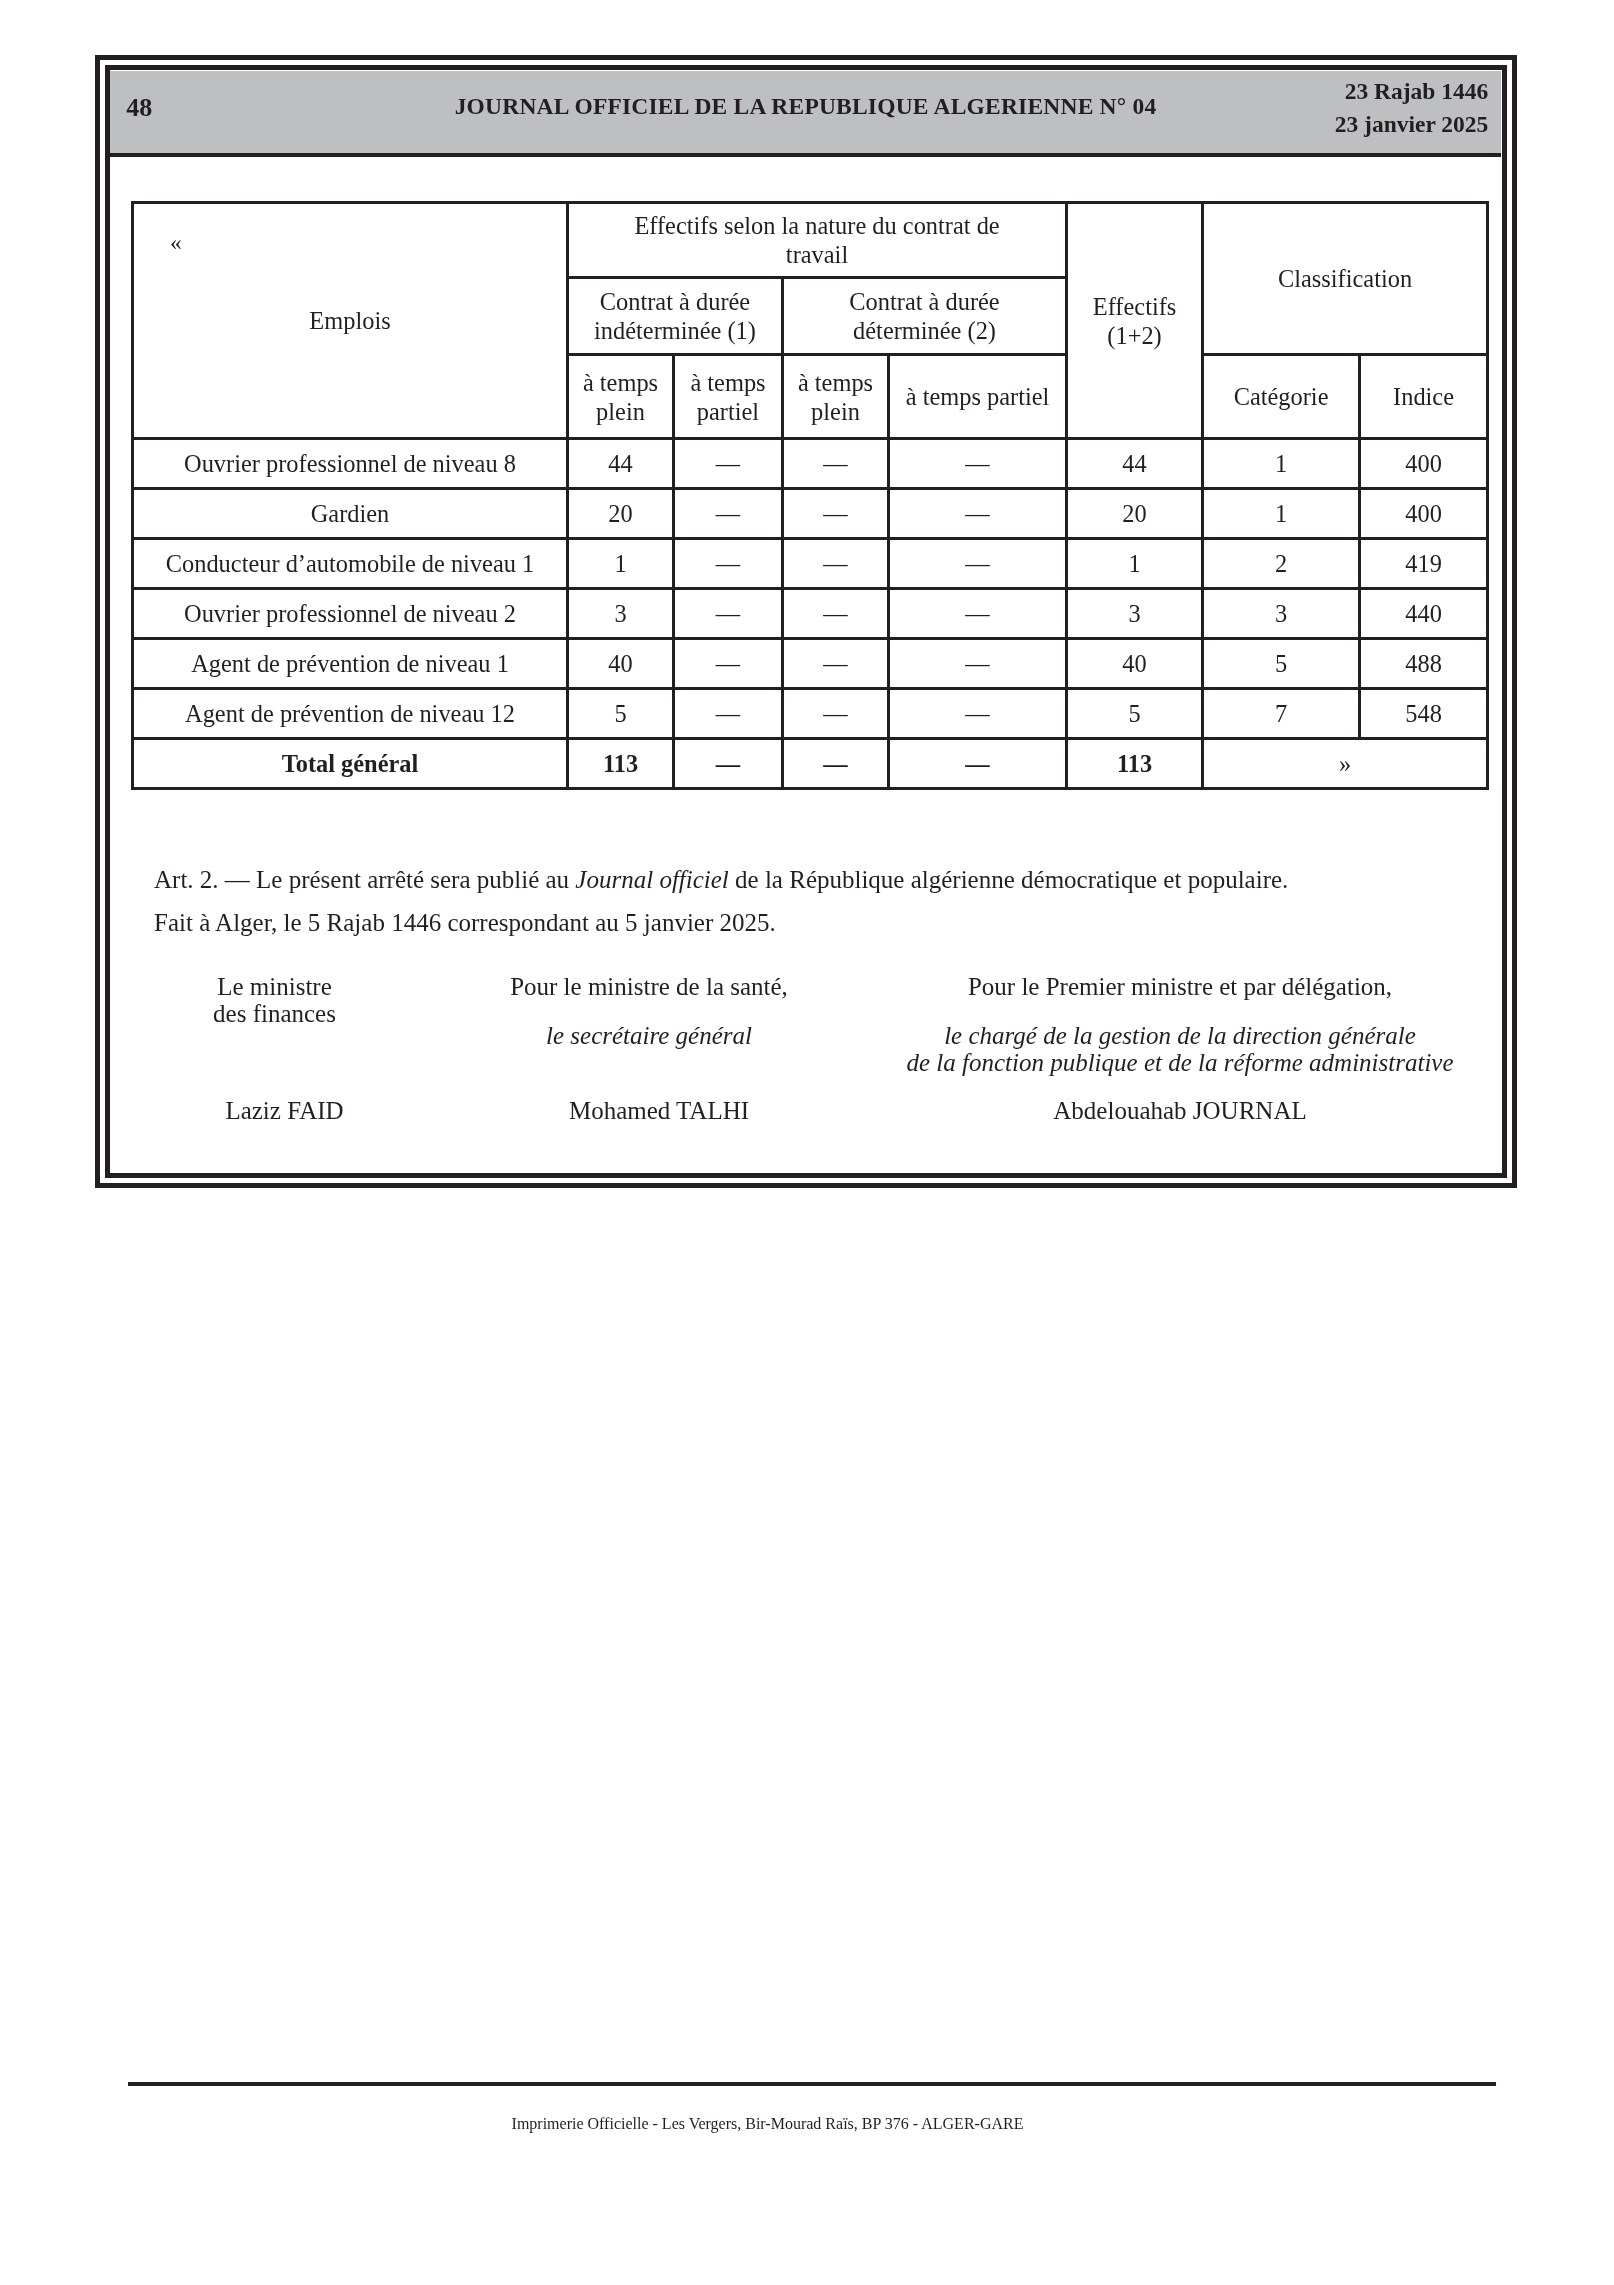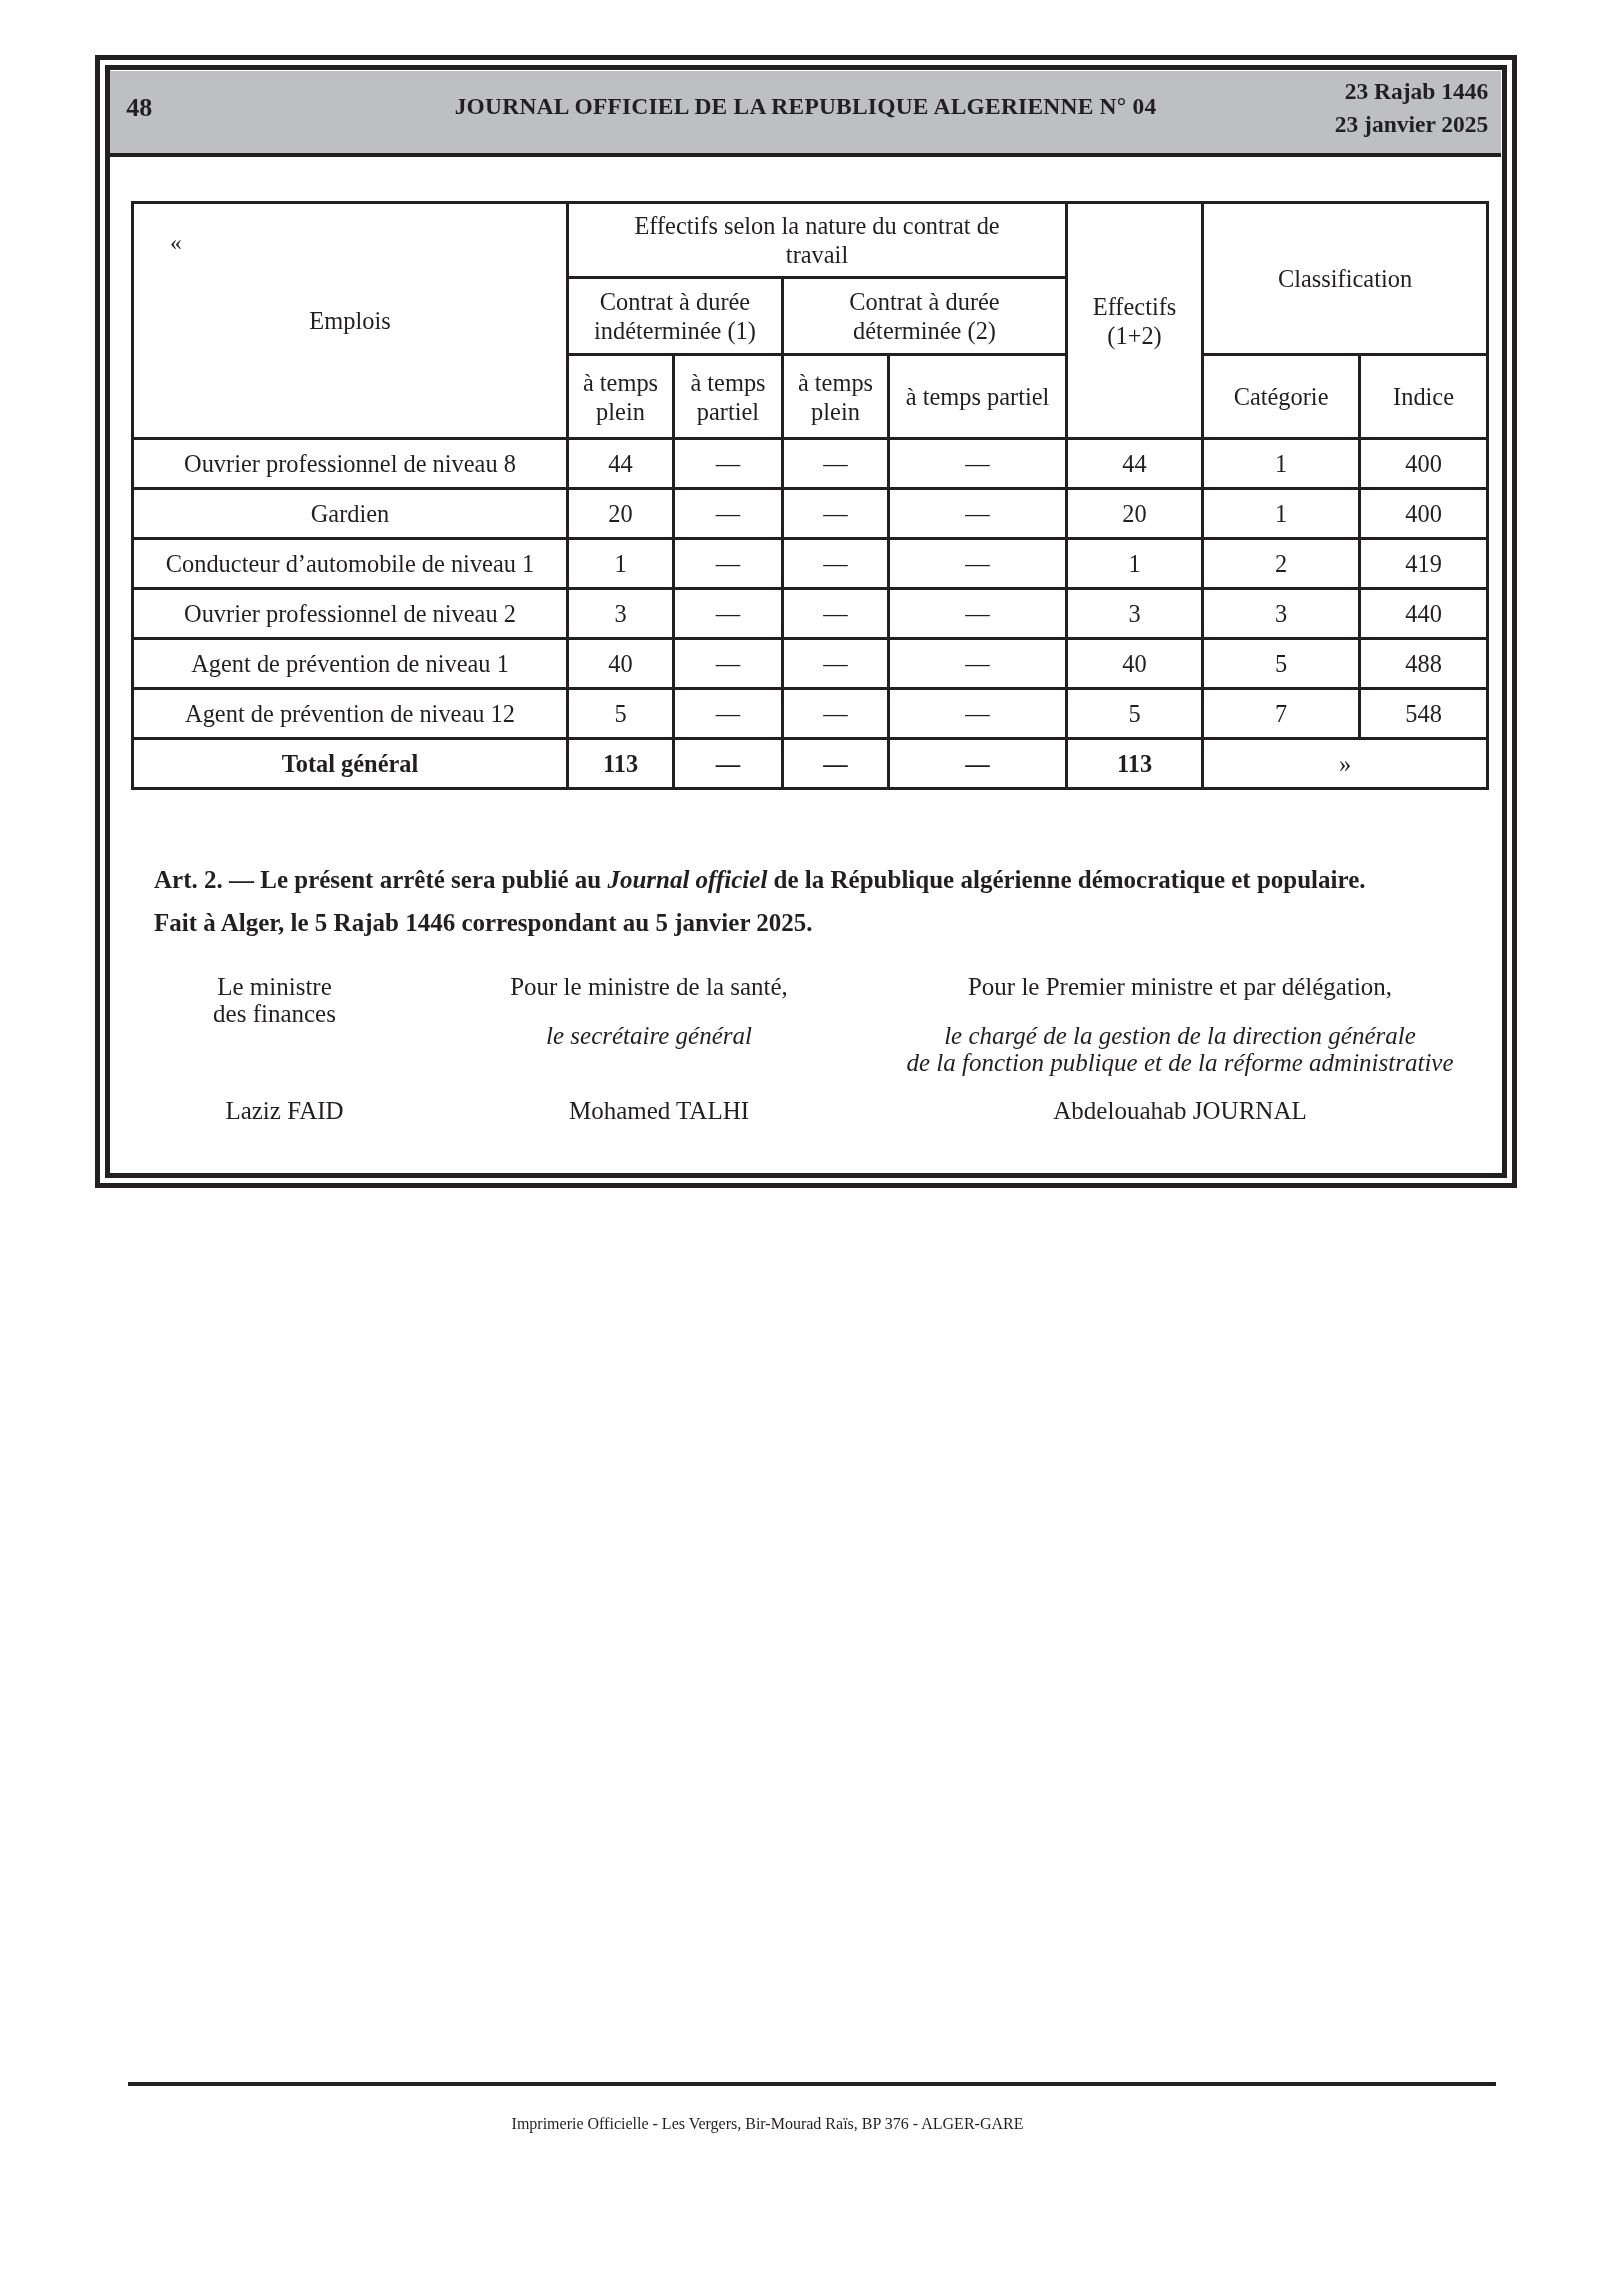--- a/index.html
+++ b/index.html
@@ -30,21 +30,21 @@
   .quote-open { position: absolute; left: 36px; top: 23.5px; font-size: 23.5px; }
   .row-head-1 { height: 75px; }
   .row-head-2 { height: 77px; }
   .row-head-3 { height: 84px; margin-left: 6px; }
   .data-row td { height: 47px; }
   td.label { text-align: left; padding-left: 20px; white-space: nowrap; }
   tr.total td { font-weight: bold; }
   td.close-cell { text-align: right; padding-right: 31px; }
 
   
-  .art { position: absolute; left: 154px; top: 858px; font-size: 25px; line-height: 43px; white-space: nowrap; font-weight: bold; }
+  .art { position: absolute; left: 154px; top: 858px; font-size: 25px; line-height: 43px; white-space: nowrap; }
   .art i { font-style: italic; }
 
   
   .sig { position: absolute; text-align: center; font-size: 25px; white-space: nowrap; }
   .sig .l { display: block; line-height: 27px; }
   .sig .it { font-style: italic; }
   .sig1 { left: 184px; width: 181px; top: 973px; }
   .sig2 { left: 468px; width: 362px; top: 973px; }
   .sig3 { left: 850px; width: 660px; top: 973px; }
   .sig-name { position: absolute; top: 1097px; font-size: 25px; text-align: center; white-space: nowrap; }

